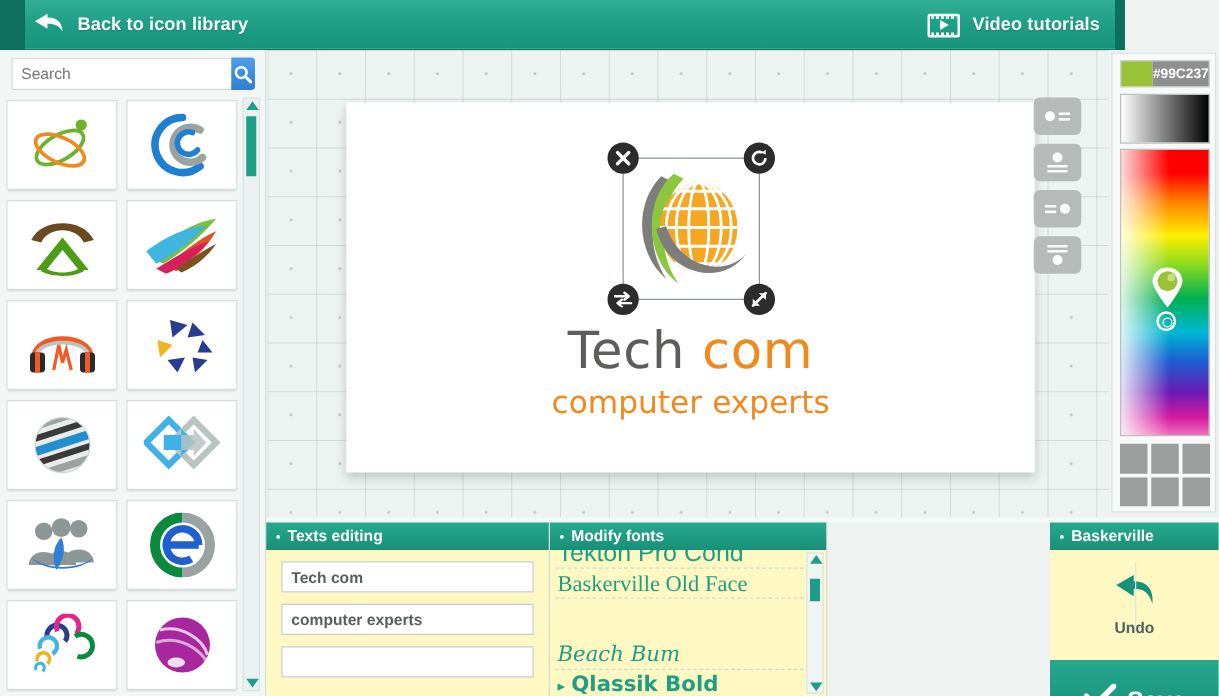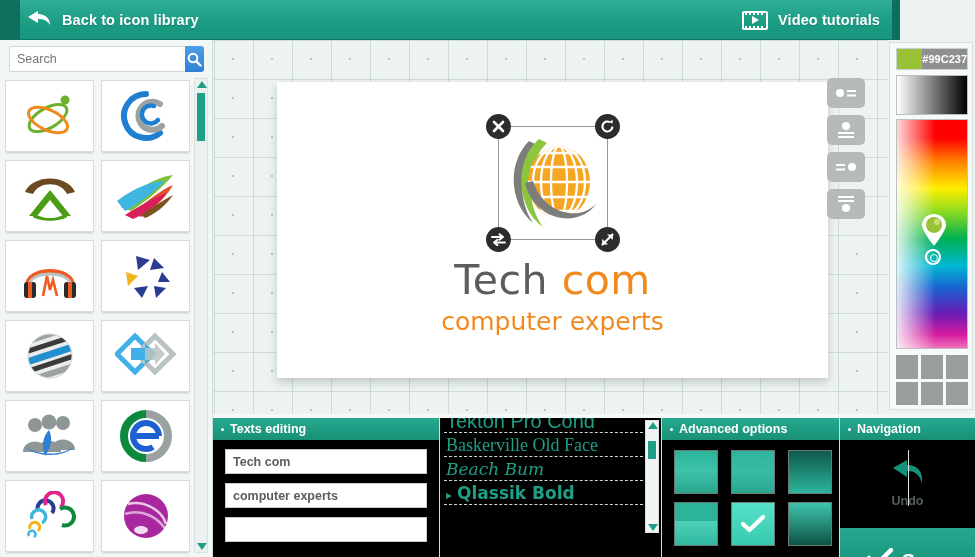--- a/index.html
+++ b/index.html
@@ -190,21 +190,21 @@
     border:1.5px solid #fff; border-radius:50%;
   }
   .swatches {
     position:absolute; left:6px; top:312px; width:72px; height:50px;
     display:grid; grid-template-columns: repeat(3,1fr); grid-template-rows: repeat(2,1fr);
     gap:3px;
   }
   .swatches div { background:#9a9e9d; cursor:pointer; }
 
   
-  .panel { position: absolute; bottom: 0; background: #000000; }
+  .panel { position: absolute; bottom: 0; background: #fef9c3; }
   .panel-hd {
     height: 22px; background: linear-gradient(to bottom,#25a98f,#189077);
     color: #fff; font-size: 12.5px; font-weight: bold;
     display: flex; align-items: center; padding-left: 8px; gap:6px;
   }
   .panel-hd .dot { width:3px;height:3px;background:#fff;border-radius:50%; }
   .p-texts { left: 213px; width: 227px; height: 139px; border-right:1px solid #cfdedb;}
   .p-fonts { left: 440px; width: 222px; height: 139px; border-right:1px solid #cfdedb;}
   .p-adv   { left: 662px; width: 178px; height: 139px; border-right:1px solid #cfdedb;}
   .p-nav   { left: 840px; width: 135px; height: 139px; }
@@ -218,21 +218,21 @@
   .fonts-body { position:relative; height: 117px; overflow: hidden; }
   .font-list { position:absolute; left:4px; right:18px; top:-9px; }
   .font-item {
     height: 24px; line-height: 24px; color: #1f9e86;
     border-bottom: 1px dashed #cfd8d6; cursor: pointer;
     white-space: nowrap; overflow: hidden; padding-left:2px;
   }
   .f1 { font-size: 19px; font-family: "DejaVu Sans", sans-serif; }
   .f2 { font-size: 20px; font-family: "Liberation Sans Narrow","Liberation Sans", sans-serif; }
   .f3 { font-size: 18px; font-family: "Liberation Serif", serif; }
-  .f4 { font-size: 17px; font-family: "DejaVu Serif", serif; font-style: italic; }
+  .f4 { font-size: 17px; font-family: "DejaVu Serif", serif; font-style: italic; margin-top: 33px; }
   .f5 { font-size: 17px; font-family: "DejaVu Sans", sans-serif; font-weight: bold; }
   .f5::before { content:"\25B8"; font-size:12px; margin-right:5px; }
   .font-scroll {
     position:absolute; right:2px; top:2px; width:14px; bottom:2px;
     background:#f0f5f4; border:1px solid #dae3e1;
   }
   .font-scroll .thumb{ position:absolute;left:2px;top:20px;width:8px;height:18px;background:#1f9e86;}
 
   .adv-body { padding: 10px 0 0 12px; display:flex; flex-wrap:wrap; gap:8px 13px; }
   .adv-sw {
@@ -572,60 +572,44 @@
       <span>Texts editing</span>
     </div>
     <div class="txt-body">
       <input class="txt-input" value="Tech com" style="">
       <input class="txt-input" value="computer experts" style="">
       <input class="txt-input" value="" style="">
     </div>
   </div>
 
   <div class="panel p-fonts">
+    <div class="panel-hd">
+      <span class="dot"></span>
+      <span>Modify fonts</span>
+    </div>
     <div class="fonts-body">
       <div class="font-list">
         <div class="font-item f2">Tekton Pro Cond</div>
         <div class="font-item f3">Baskerville Old Face</div>
         <div class="font-item f4">Beach Bum</div>
         <div class="font-item f5">Qlassik Bold</div>
       </div>
       <div class="font-scroll">
         <div class="arr-up" style="top:1px"></div>
         <div class="thumb"></div>
         <div class="arr-dn" style="bottom:1px"></div>
       </div>
     </div>
   </div>
 
-  <div class="panel p-adv">
-    <div class="panel-hd">
-      <span class="dot"></span>
-      <span>Advanced options</span>
-    </div>
-    <div class="adv-body">
-      <div class="adv-sw a1"></div>
-      <div class="adv-sw a2"></div>
-      <div class="adv-sw a3"></div>
-      <div class="adv-sw a4"></div>
-      <div class="adv-sw a5">
-        <span class="adv-check">
-          <svg width="24" height="18" viewBox="0 0 24 18">
-            <path d="M2 9 L8.5 15 L22 2" fill="none" stroke="#fff" stroke-width="4.2" stroke-linecap="round" stroke-linejoin="round"></path>
-          </svg>
-        </span>
-      </div>
-      <div class="adv-sw a6"></div>
-    </div>
-  </div>
 
   <div class="panel p-nav">
     <div class="panel-hd">
       <span class="dot"></span>
-      <span>Navigation</span>
+      <span>Baskerville</span>
     </div>
     <div class="nav-body">
       <div class="nav-div"></div>
       <div class="nav-btn">
         <span>
           <svg width="34" height="28" viewBox="0 0 34 28">
             <path d="M16 5 C27 5 32 12 31 23 C28 14 24 11 16 11 L16 17 L2 8 L16 0 Z" fill="#17927a"></path>
           </svg>
         </span>
         <span class="cap">Undo</span>

